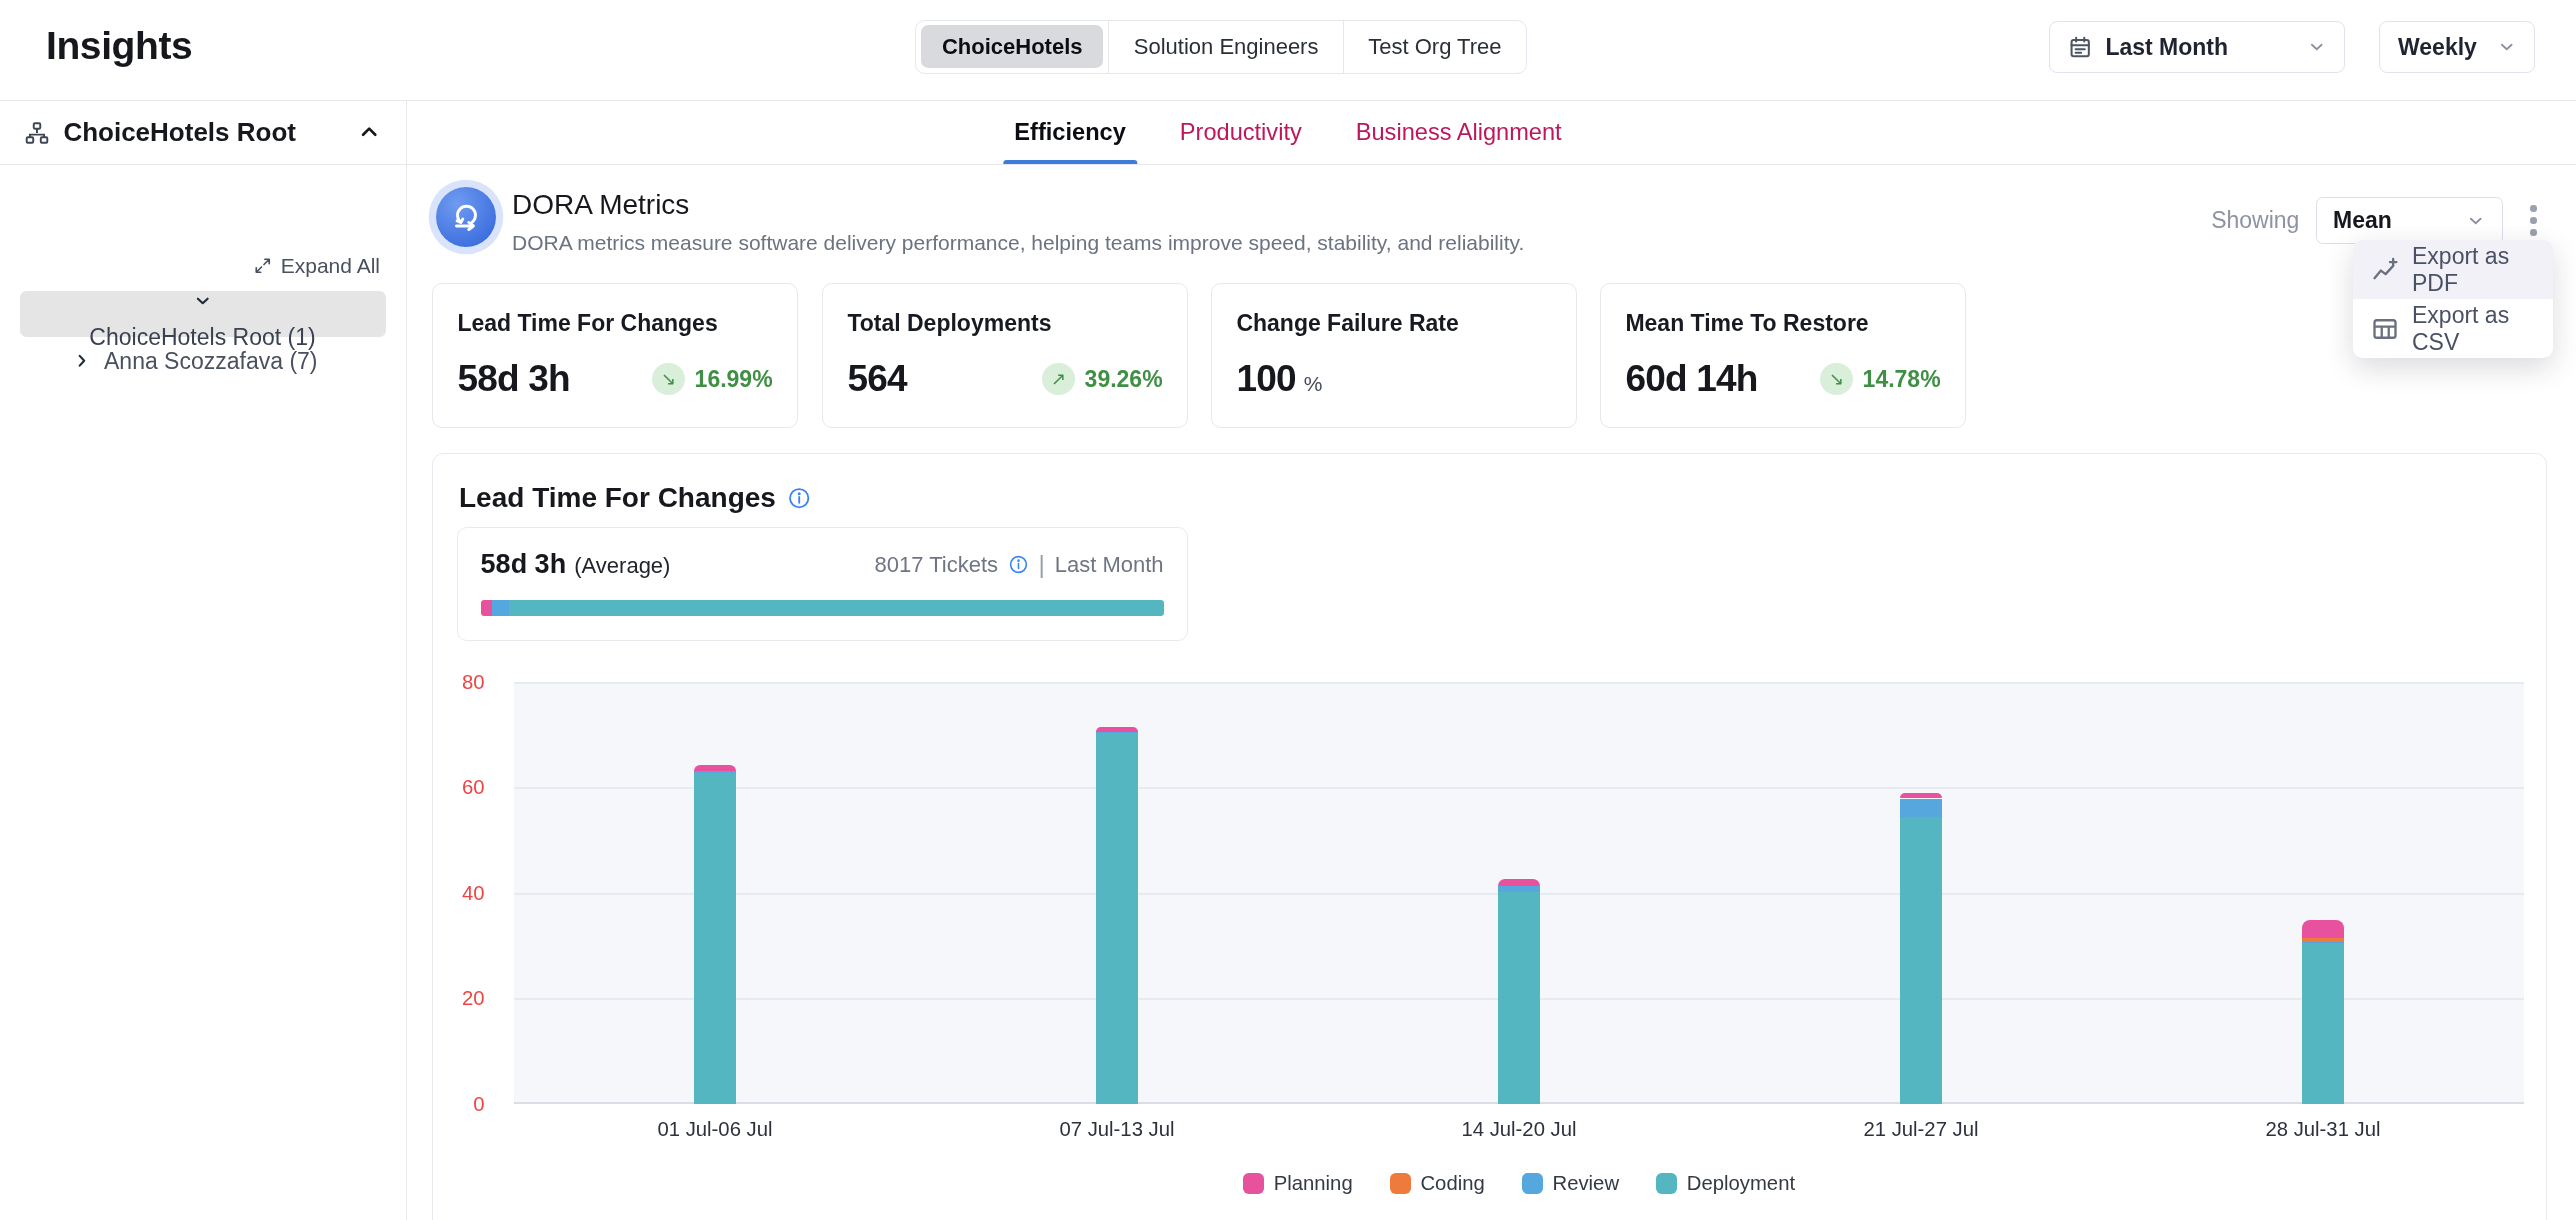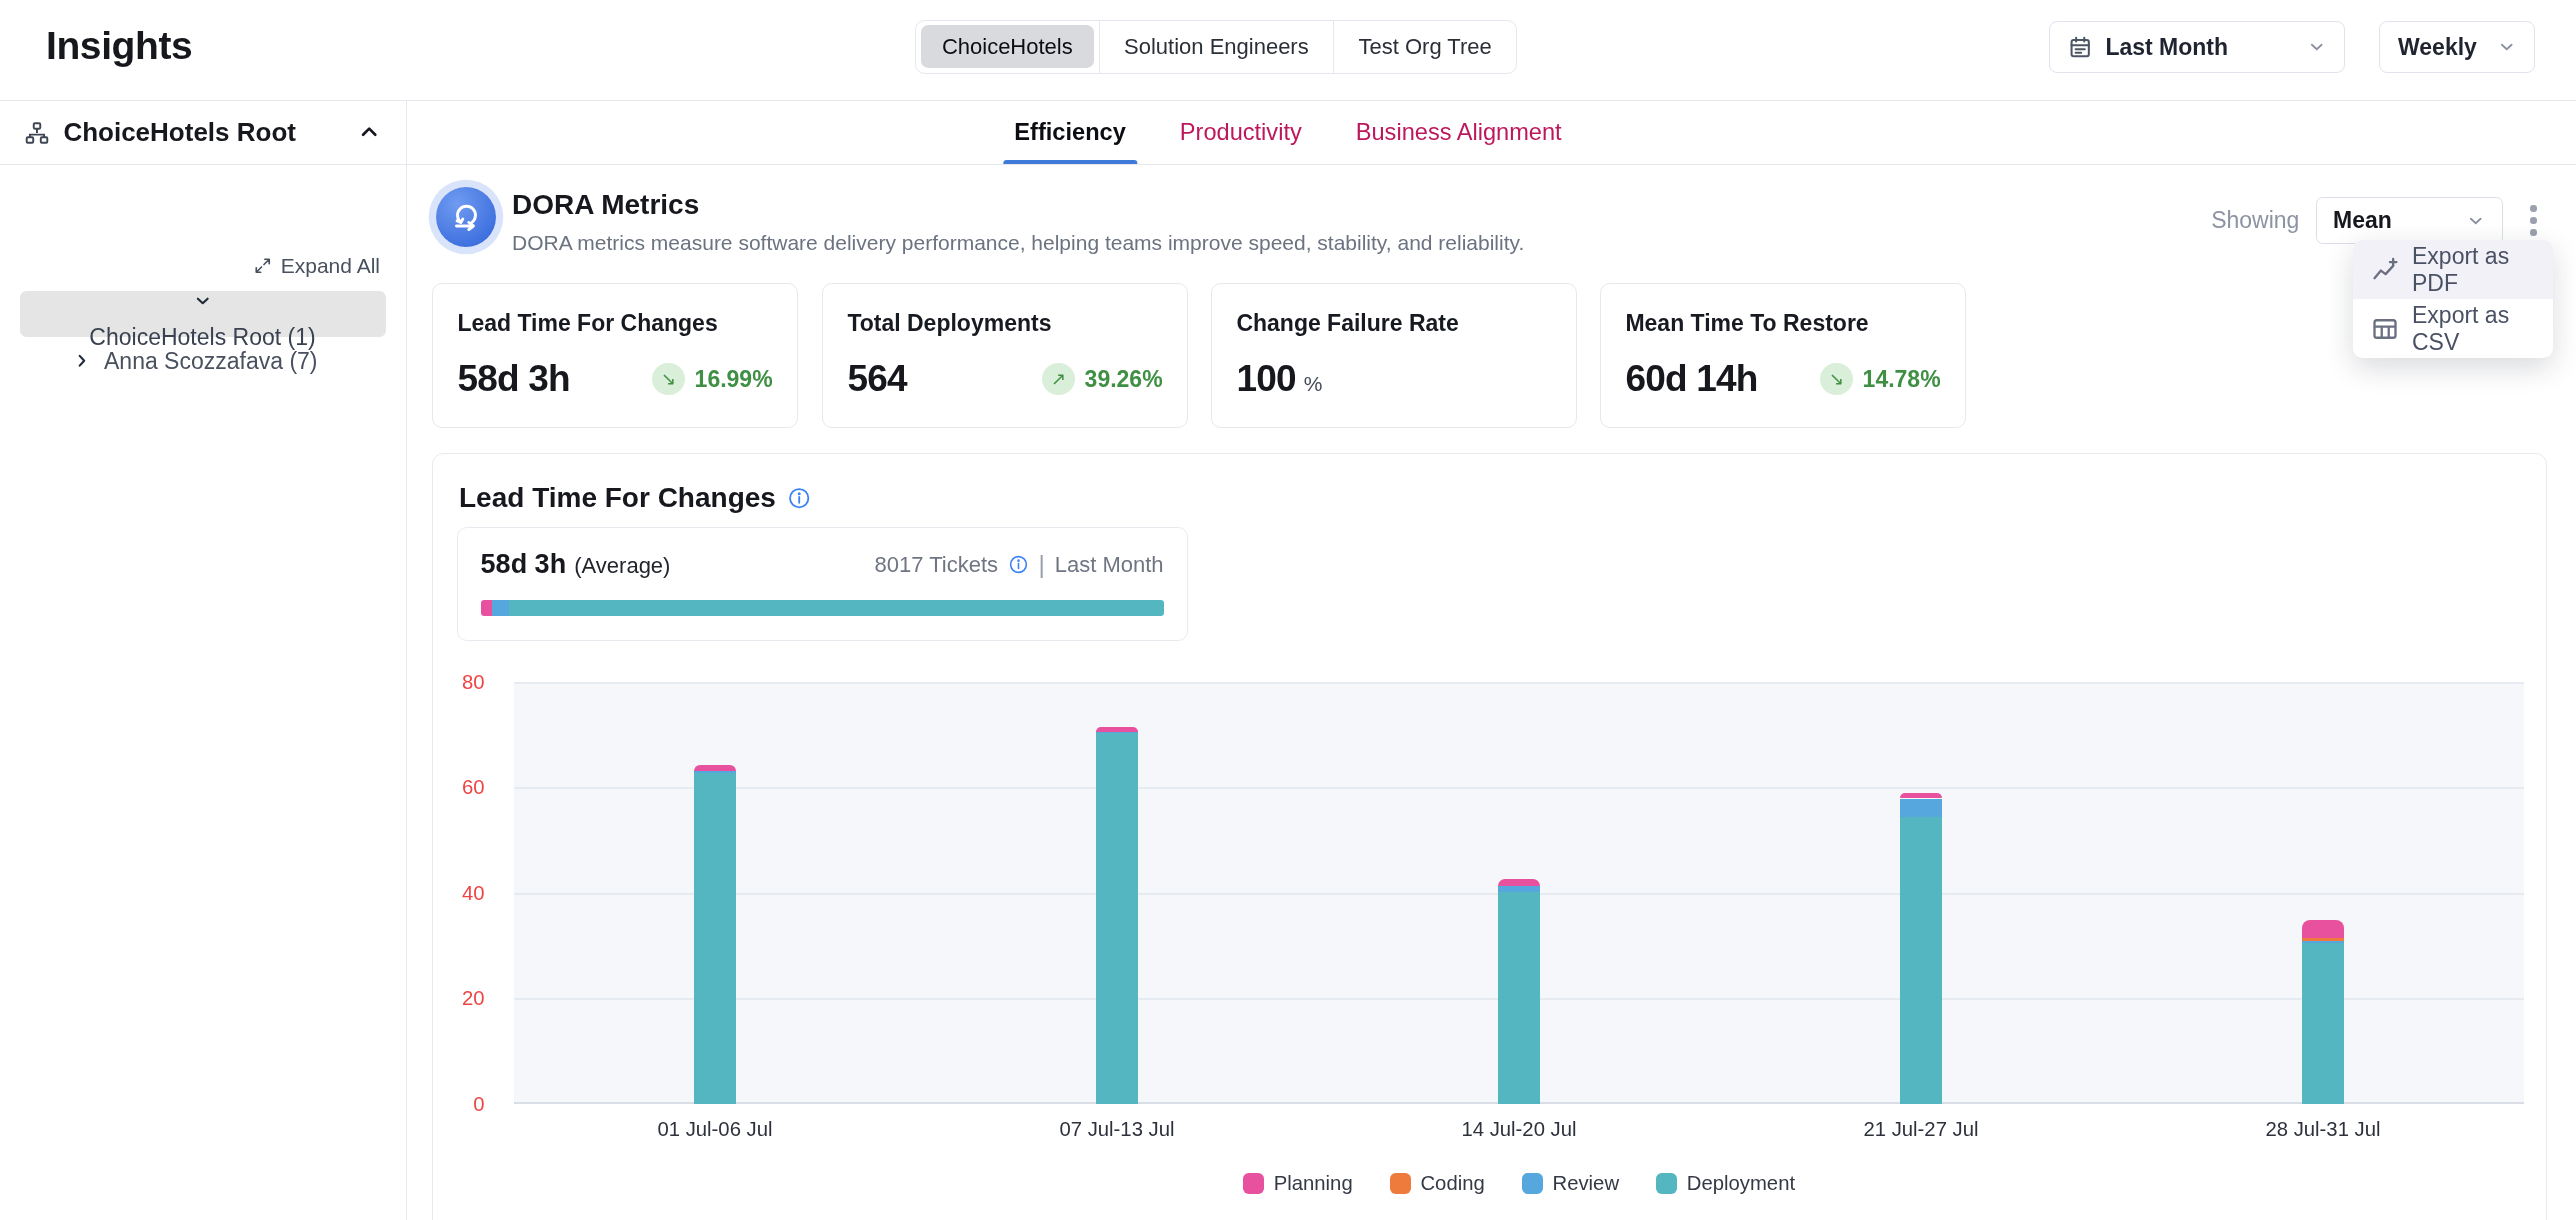--- a/index.html
+++ b/index.html
@@ -7,21 +7,21 @@
     font-family:"Liberation Sans","DejaVu Sans",sans-serif; color:#16181d; }
 
   
   .app-header { position:absolute; left:0; top:0; width:2576px; height:101px;
     background:#fff; border-bottom:0.8px solid #e7e8ee; z-index:5; }
   .app-title { position:absolute; left:46px; top:24.4px; font-size:39px; font-weight:700; letter-spacing:-0.4px; }
   .org-tabs { position:absolute; left:915px; top:19.5px; height:54px; display:flex; align-items:stretch;
     border:0.8px solid #e6e6ef; border-radius:9.8px; background:#fff; overflow:hidden; }
   .org-tab { display:flex; align-items:center; padding:0 24.4px; font-size:22px; color:#2b3038; cursor:pointer; }
   .org-tab + .org-tab { border-left:0.8px solid #e6e6ef; }
-  .org-tab.active { background:#d8dade; border-radius:7.3px; margin:4.9px; padding:0 21px; font-weight:400; color:#0b0d12; border-left:none; }
+  .org-tab.active { background:#d8dade; border-radius:7.3px; margin:4.9px; padding:0 21px; font-weight:700; color:#0b0d12; border-left:none; }
   .select { display:flex; align-items:center; gap:13px; border:0.8px solid #e0e2ee; border-radius:8.1px;
     padding:0 18px; height:52px; font-size:23px; font-weight:600; color:#1f2430; background:#fff; cursor:pointer; }
   .select .grow { flex:1; }
   .sel-period { position:absolute; left:2049px; top:21px; width:296px; }
   .sel-granularity { position:absolute; left:2379px; top:21px; width:156px; }
   .icon { display:inline-flex; flex:none; }
 
   
   .full-divider { position:absolute; left:0; top:164px; width:2576px; height:0.8px; background:#e7e8ee; z-index:1; }
 
@@ -50,21 +50,21 @@
   .main-tab { position:relative; height:100%; display:flex; align-items:center; font-size:23.6px;
     color:#be185d; font-weight:500; cursor:pointer; }
   .main-tab.active { color:#0b0d12; font-weight:700; }
   .main-tab.active::after { content:""; position:absolute; left:-11.4px; right:-11.4px; bottom:0; height:4.1px;
     background:#3f7ad9; border-radius:3.3px 3.3px 0 0; }
 
   
   .dora-icon { position:absolute; left:436px; top:187px; width:60px; height:60px; border-radius:50%;
     background:radial-gradient(circle at 35% 28%, #6f9bf0, #2e62d9); box-shadow:0 0 0 7.3px #d9e4fb;
     display:flex; align-items:center; justify-content:center; }
-  .dora-title { position:absolute; left:512px; top:189px; font-size:28px; font-weight:700; }
+  .dora-title { position:absolute; left:512px; top:189px; font-size:28px; font-weight:400; }
   .dora-sub { position:absolute; left:512px; top:231px; font-size:21px; color:#6b7280; }
   .controls-row { position:absolute; top:197px; right:28px; height:47px; display:flex; align-items:center; gap:16.3px; }
   .showing-label { font-size:23px; color:#8d93a3; }
   .mean-select { width:187px; height:47px; border:0.8px solid #dbdee9; border-radius:6.5px; display:flex;
     align-items:center; padding:0 16.3px; gap:9.8px; background:#fff; cursor:pointer; }
   .mean-select .lbl { font-size:23px; font-weight:700; flex:1; }
   .kebab { width:29px; height:47px; display:flex; flex-direction:column; justify-content:center;
     align-items:center; gap:5.7px; cursor:pointer; }
   .kebab i { width:6.5px; height:6.5px; border-radius:50%; background:#9aa0ad; }
 

